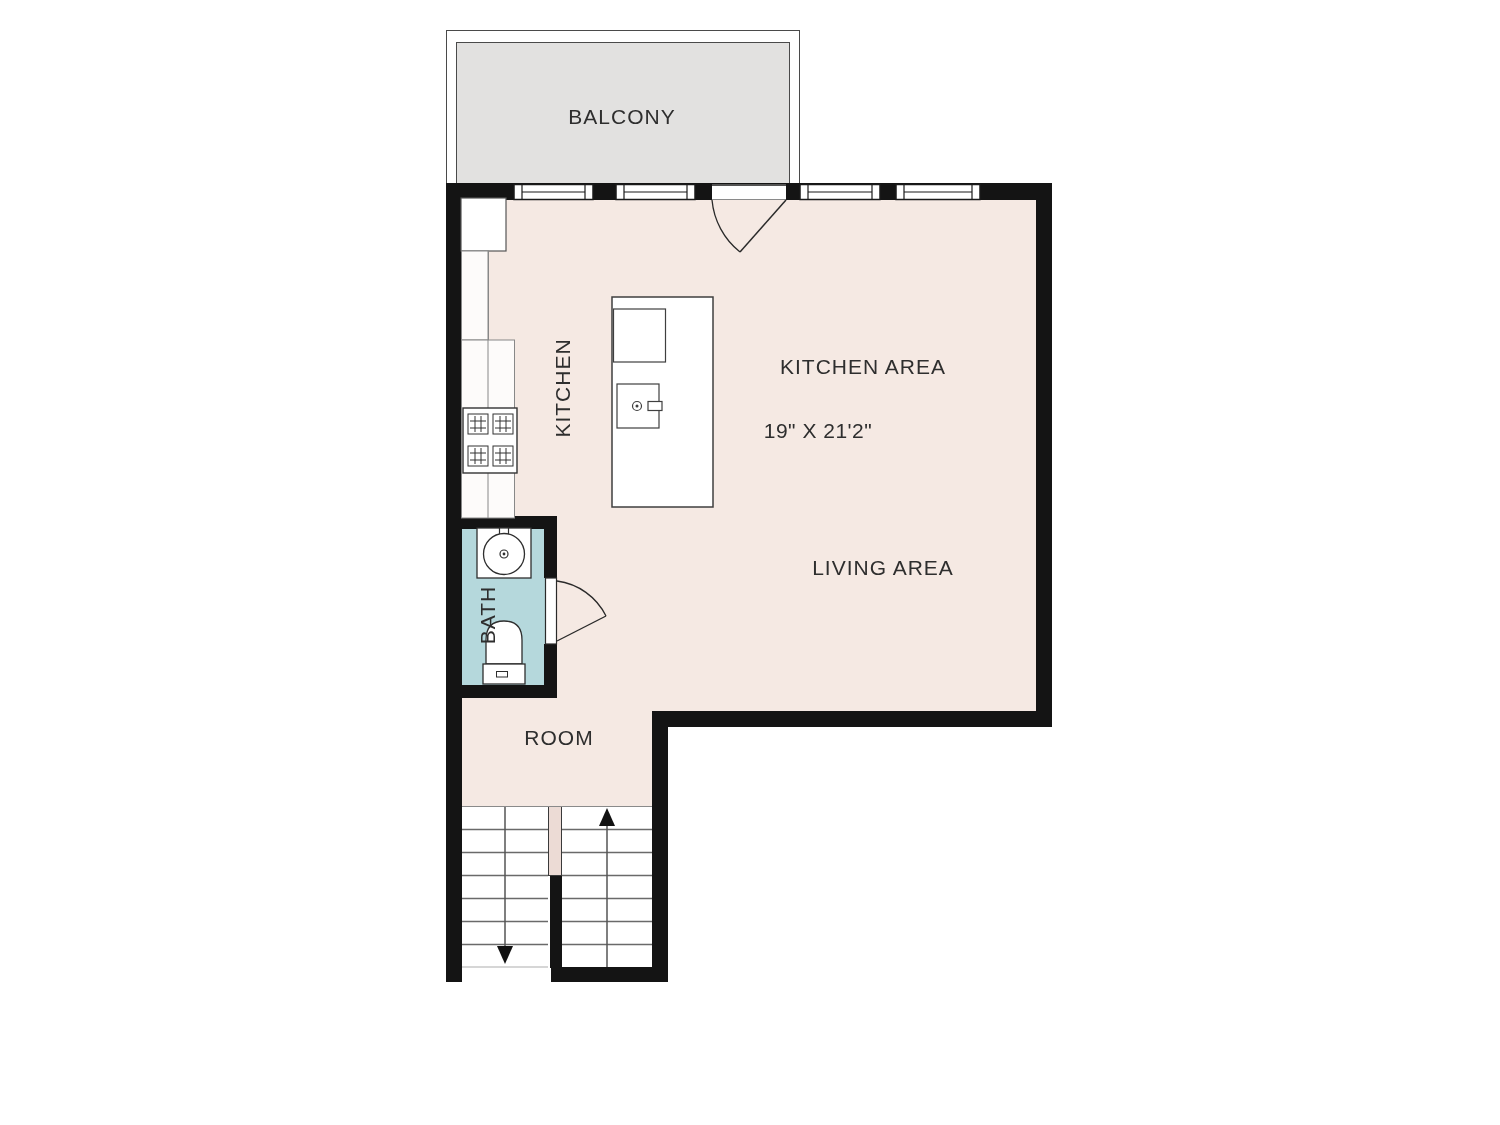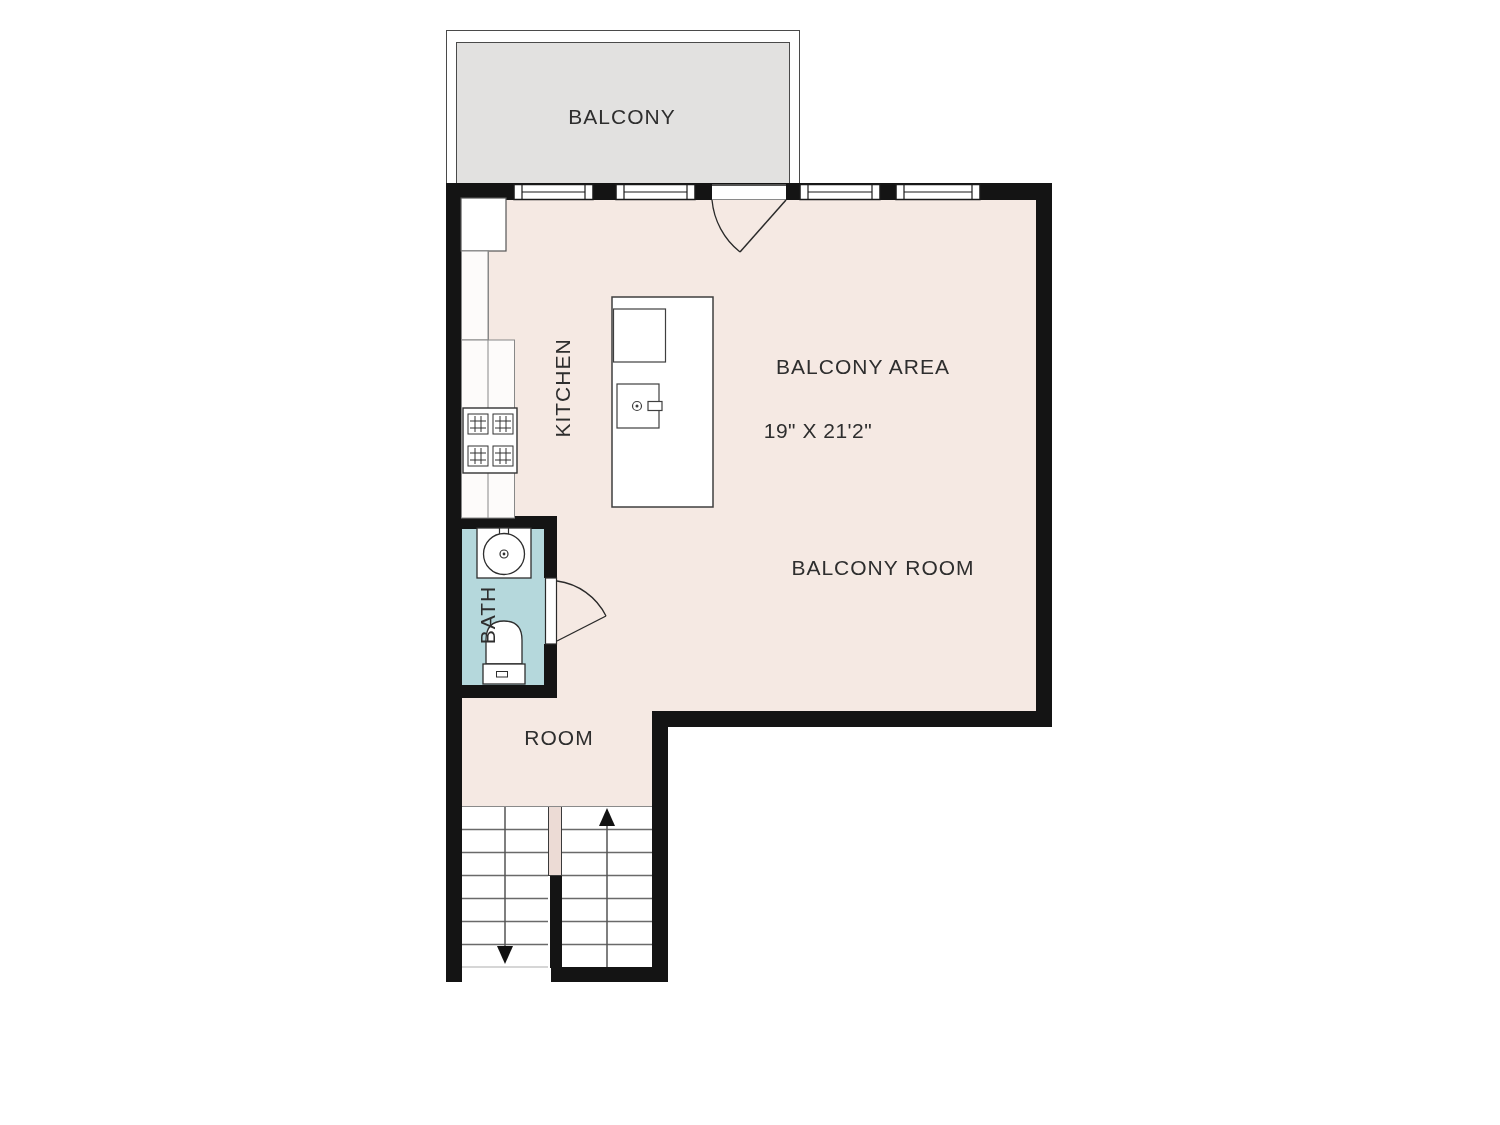--- a/index.html
+++ b/index.html
@@ -189,20 +189,20 @@
         <line x1="562" y1="921.5" x2="652" y2="921.5"></line>
         <line x1="562" y1="944.5" x2="652" y2="944.5"></line>
       </g>
       <line x1="607" y1="824" x2="607" y2="967" stroke="#555555" stroke-width="1.5"></line>
       <polygon points="599,826 615,826 607,808" fill="#111111"></polygon>
     </g>
   </svg>
 
   <div class="label" style="left:622px;top:117px;">BALCONY</div>
   <div class="label vertical" style="left:563px;top:388px;">KITCHEN</div>
-  <div class="label" style="left:863px;top:367px;">BALCONY AREA</div>
+  <div class="label" style="left:863px;top:367px;">KITCHEN AREA</div>
   <div class="label dims" style="left:818px;top:431px;">19" X 21'2"</div>
-  <div class="label" style="left:883px;top:568px;">BALCONY ROOM</div>
+  <div class="label" style="left:883px;top:568px;">LIVING AREA</div>
   <div class="label vertical" style="left:488px;top:615px;">BATH</div>
   <div class="label" style="left:559px;top:738px;">ROOM</div>
 
 
 </div>
 
 </body></html>

